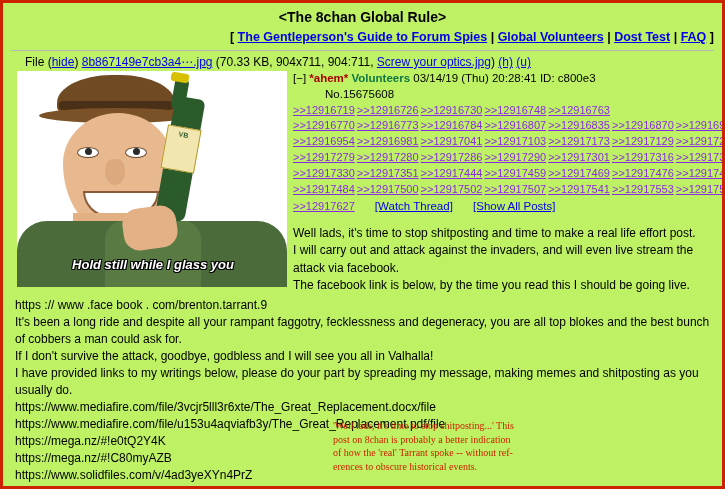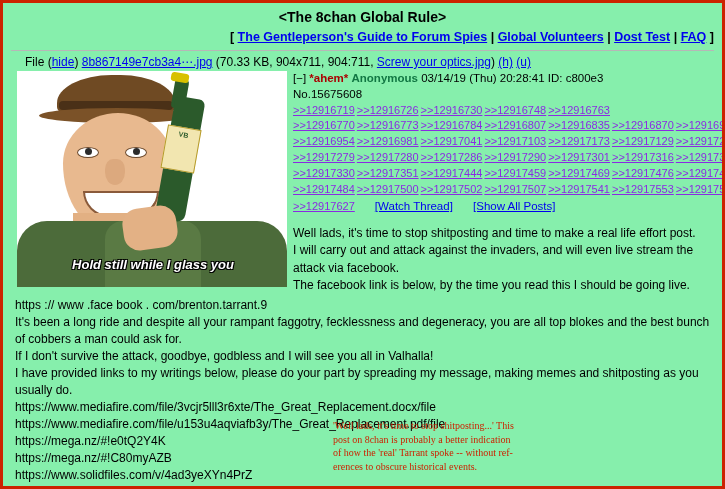--- a/index.html
+++ b/index.html
@@ -21,21 +21,21 @@
     height: 489px;
     box-sizing: border-box;
     border: 3px solid #cc2200;
     background: #ffffff;
     overflow: hidden;
   }
   .inner {
     position: relative;
     width: 719px;
     height: 483px;
-    background: #86efac;
+    background: #bef264;
     box-sizing: border-box;
     padding: 4px 8px 0 8px;
   }
   
   .board-title {
     text-align: center;
     font-weight: bold;
     font-size: 14px;
     color: #000000;
     margin-top: 2px;
@@ -89,21 +89,21 @@
   }
   .post-head .minus { color: #000000; }
   .post-head .subject { color: #aa0000; font-weight: bold; }
   .post-head .name { color: #117743; font-weight: bold; }
   .post-head .date { color: #000000; }
   .post-head .uid { color: #000000; }
   .postno {
     font-size: 11.5px;
     margin-top: 1px;
   }
-  .postno .nolink { color: #000000; }
+  .postno .nolink { color: #000000; margin-left: 32px; }
   .backlinks {
     font-size: 11px;
     line-height: 1.45;
     margin-top: 3px;
     max-width: 420px;
   }
   .backlinks a {
     color: #8a2be2;
     text-decoration: underline;
     margin-right: 2px;
@@ -357,21 +357,21 @@
           </div>
           <div class="hand"></div>
           <div class="caption">Hold still while I glass you</div>
         </div>
       </div>
 
       <div class="post-body">
         <div class="post-head">
           <span class="minus">[−]</span>
           <span class="subject">*ahem*</span>
-          <span class="name">Anonymous</span>
+          <span class="name">Volunteers</span>
           <span class="date">03/14/19 (Thu) 20:28:41</span>
           <span class="uid">ID: c800e3</span>
         </div>
         <div class="postno">
           <span class="nolink">No.</span><a href="#" style="color:#000;text-decoration:none">15675608</a>
         </div>
 
         <div class="backlinks">
           <a href="#">&gt;&gt;12916719</a><a href="#">&gt;&gt;12916726</a><a href="#">&gt;&gt;12916730</a><a href="#">&gt;&gt;12916748</a><a href="#">&gt;&gt;12916763</a><br>
           <a href="#">&gt;&gt;12916770</a><a href="#">&gt;&gt;12916773</a><a href="#">&gt;&gt;12916784</a><a href="#">&gt;&gt;12916807</a><a href="#">&gt;&gt;12916835</a><a href="#">&gt;&gt;12916870</a><a href="#">&gt;&gt;12916924</a><br>

